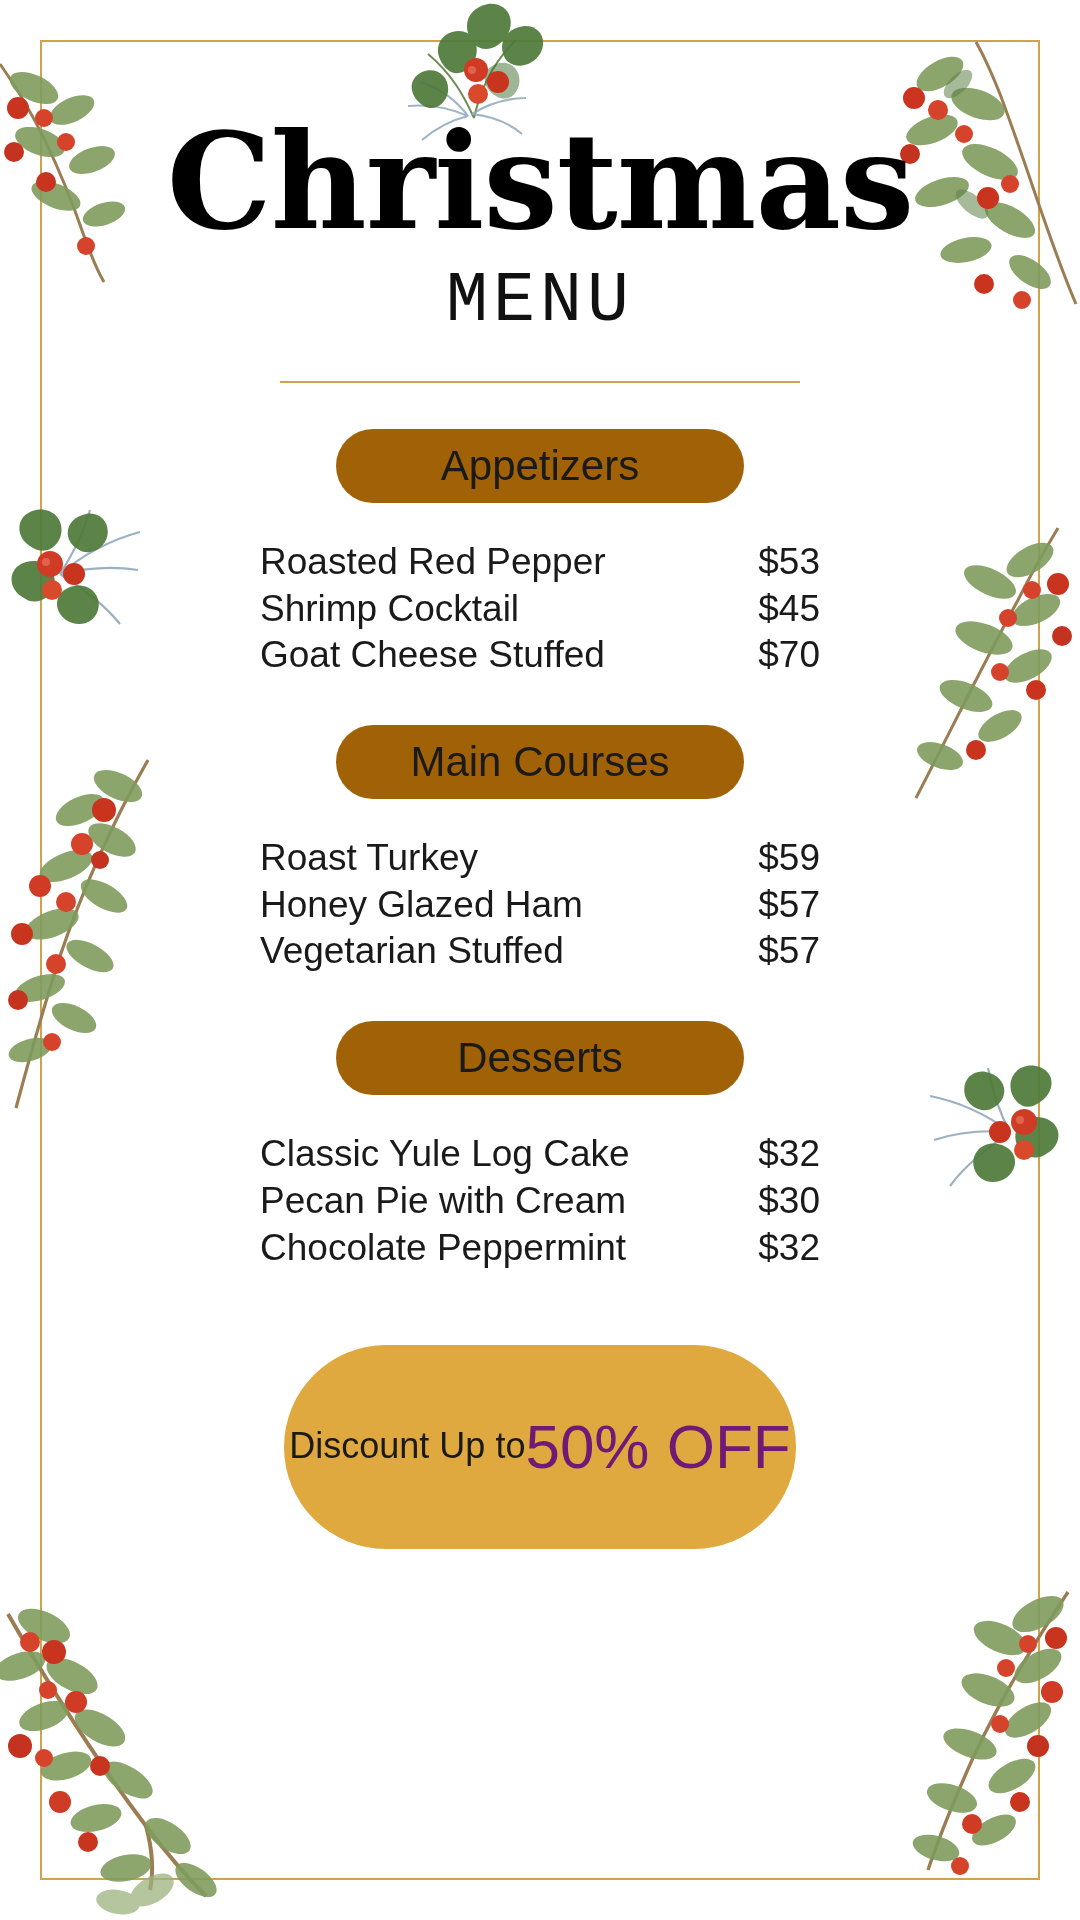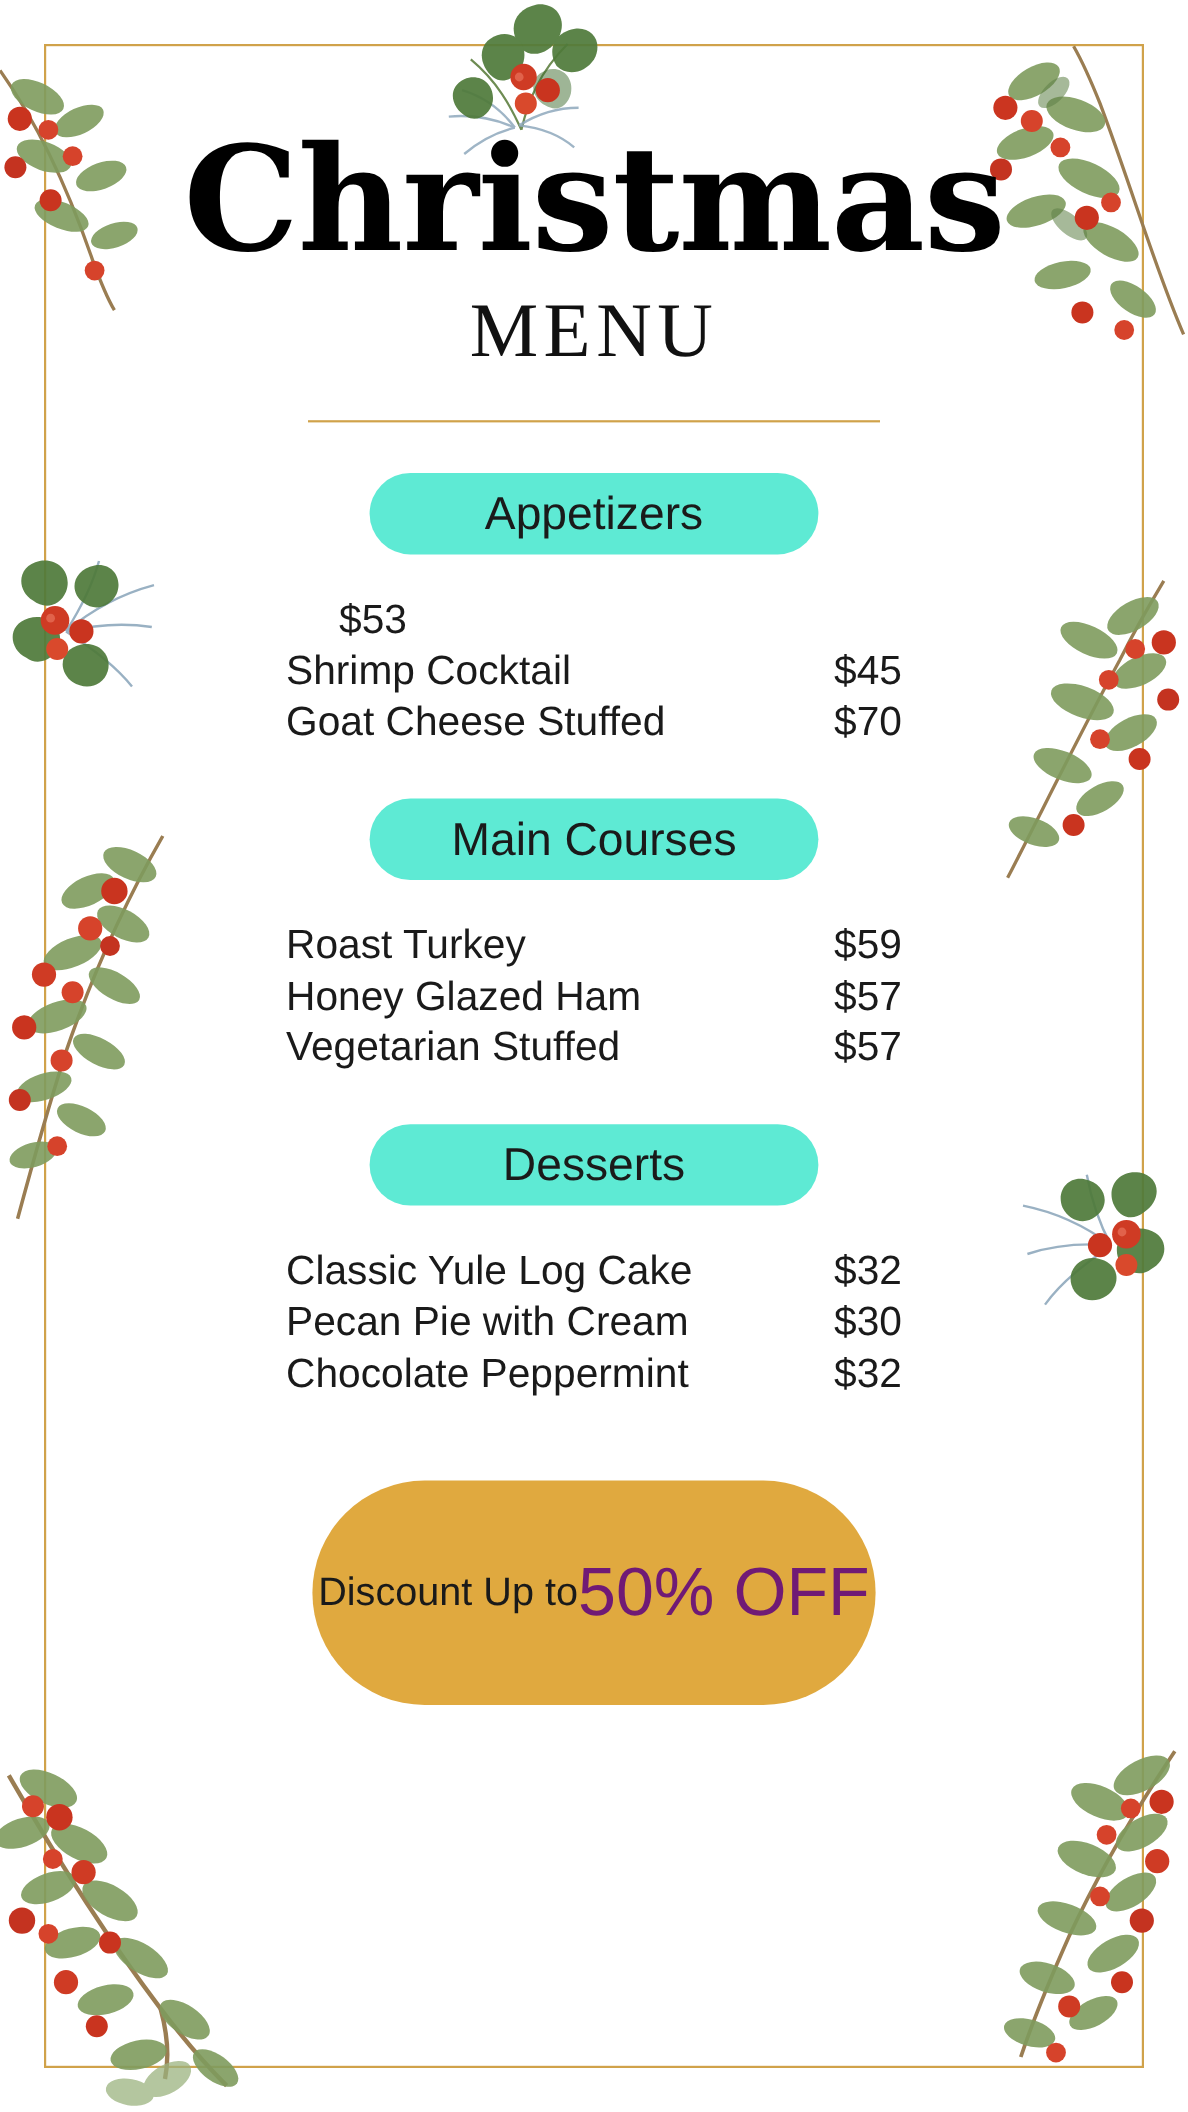--- a/index.html
+++ b/index.html
@@ -41,40 +41,40 @@
     font-family: "DejaVu Serif", "Liberation Serif", serif;
     font-weight: 700;
     font-size: 132px;
     letter-spacing: -1px;
     color: #000000;
     margin-top: 116px;
     line-height: 1.0;
   }
   .subtitle {
     text-align: center;
-    font-family: Liberation Serif, serif;
+    font-family: Liberation Mono, monospace;
     font-weight: 400;
     font-size: 70px;
     letter-spacing: 5px;
     color: #111111;
     margin-top: 14px;
   }
   .divider {
     width: 520px;
     height: 2px;
     background: #d0a24a;
     margin: 40px auto 0 auto;
   }
 
   .section { margin-top: 46px; }
   .section-pill {
     width: 408px;
     height: 74px;
     margin: 16px auto;
-    background: #5eead4;
+    background: #a16207;
     border-radius: 40px;
     display: flex;
     align-items: center;
     justify-content: center;
   }
   .section-pill span {
     font-size: 42px;
     color: #1a1a1a;
     font-family: "Liberation Sans", sans-serif;
   }
@@ -388,20 +388,21 @@
     <div class="title">Christmas</div>
     <div class="subtitle">MENU</div>
     <div class="divider"></div>
 
     <div class="section">
       <div class="section-pill">
         <span>Appetizers</span>
       </div>
       <div class="items">
         <div class="item">
+          <span class="name">Roasted Red Pepper</span>
           <span class="price">$53</span>
         </div>
         <div class="item">
           <span class="name">Shrimp Cocktail</span>
           <span class="price">$45</span>
         </div>
         <div class="item">
           <span class="name">Goat Cheese Stuffed</span>
           <span class="price">$70</span>
         </div>

